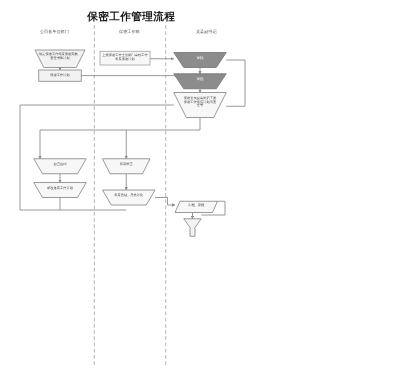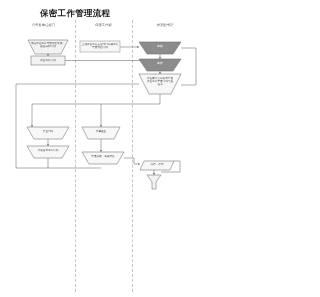--- a/index.html
+++ b/index.html
@@ -18,25 +18,25 @@
     position: relative;
     width: 210px;
     height: 297px;
     background: #ffffff;
   }
   #title {
     position: absolute;
     top: 8px;
     left: 0;
     width: 210px;
+    text-align: center;
     font-size: 8.5px;
     font-weight: bold;
     color: #1a1a1a;
     letter-spacing: 0.3px;
-    padding-left: 40px;
   }
   .lane-header {
     position: absolute;
     top: 23px;
     font-size: 3.3px;
     color: #555555;
     text-align: center;
     white-space: nowrap;
   }
   .lane-divider {

